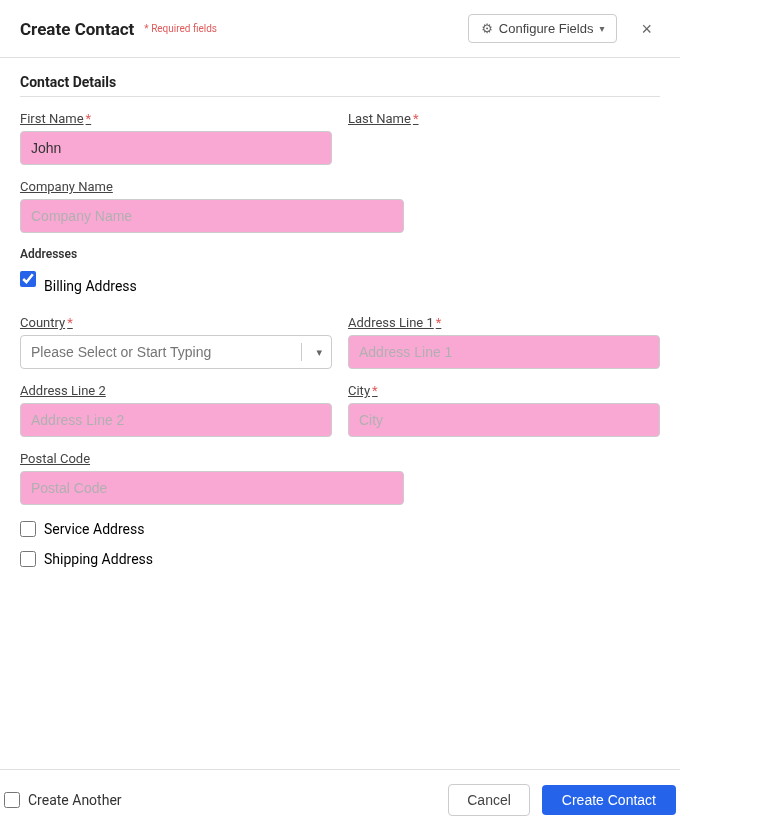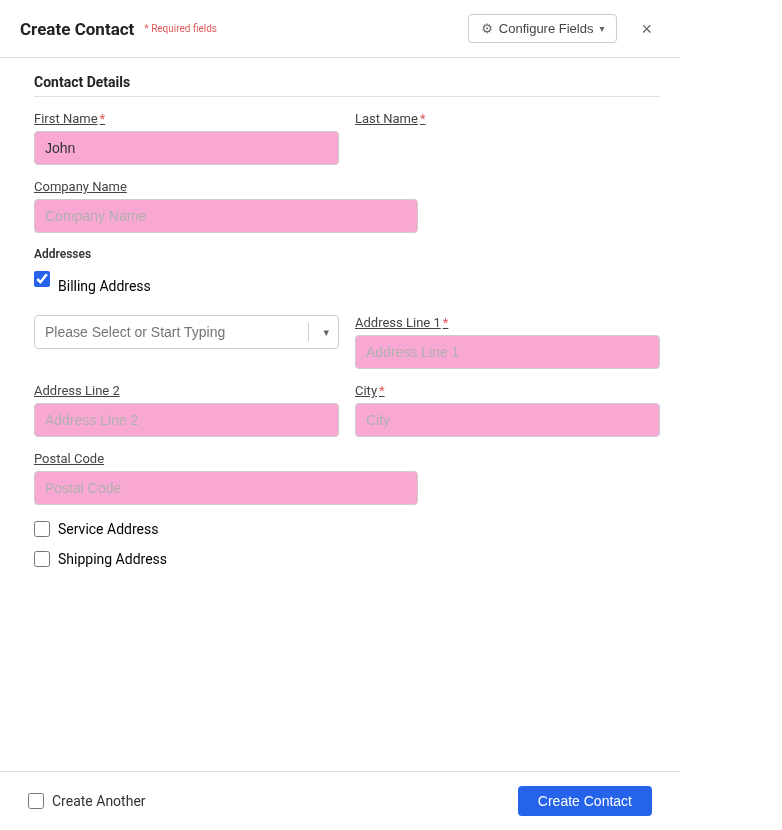--- a/index.html
+++ b/index.html
@@ -58,21 +58,21 @@
       border: none;
       font-size: 18px;
       color: #666;
       cursor: pointer;
       padding: 4px 8px;
       line-height: 1;
     }
     .modal-body {
       flex: 1;
       overflow-y: auto;
-      padding: 16px 20px 0 34px;
+      padding: 16px 20px 0 20px;
     }
     .section-title {
       font-size: 14px;
       font-weight: 700;
       color: #222;
       margin-bottom: 14px;
       padding-bottom: 6px;
       border-bottom: 1px solid #e0e0e0;
     }
     .form-row {
@@ -167,21 +167,21 @@
       top: 50%;
       transform: translateY(-50%);
       color: #666;
       font-size: 11px;
       pointer-events: none;
     }
     .modal-footer {
       display: flex;
       align-items: center;
       justify-content: flex-end;
-      padding: 14px 28px;
+      padding: 14px 4px;
       border-top: 1px solid #e0e0e0;
       gap: 12px;
       background: #fff;
     }
     .create-another-row {
       display: flex;
       align-items: center;
       gap: 8px;
       margin-right: auto;
     }
@@ -267,20 +267,23 @@
     <div class="spacer"></div>
     <div class="addresses-label">Addresses</div>
 
     <div class="checkbox-row">
       <input type="checkbox" id="billing-cb" class="checkbox-row" checked="" style="">
       <label for="billing-cb" class="checkbox-label">Billing Address</label>
     </div>
 
     <div class="form-row">
       <div class="form-group half">
+        <label class="field-label">
+          <span>Country</span><span class="required-star">*</span>
+        </label>
         <div class="country-select-wrapper">
           <input class="country-select-input" type="text" placeholder="Please Select or Start Typing" style="">
           <div class="select-divider"></div>
           <span class="select-chevron">▾</span>
         </div>
       </div>
       <div class="form-group half">
         <label class="field-label">
           <span>Address Line 1</span><span class="required-star">*</span>
         </label>
@@ -324,16 +327,17 @@
 
     <div style="margin-bottom: 20px;"></div>
   </div>
 
   <div class="modal-footer">
     <div class="footer-inner">
       <div class="create-another-row">
         <input type="checkbox" id="create-another-cb" class="create-another-check" style="">
         <label for="create-another-cb" class="create-another-text">Create Another</label>
       </div>
+      <button class="cancel-btn">Cancel</button>
       <button class="create-contact-btn">Create Contact</button>
     </div>
   </div>
 </div>
 
 </body></html>

